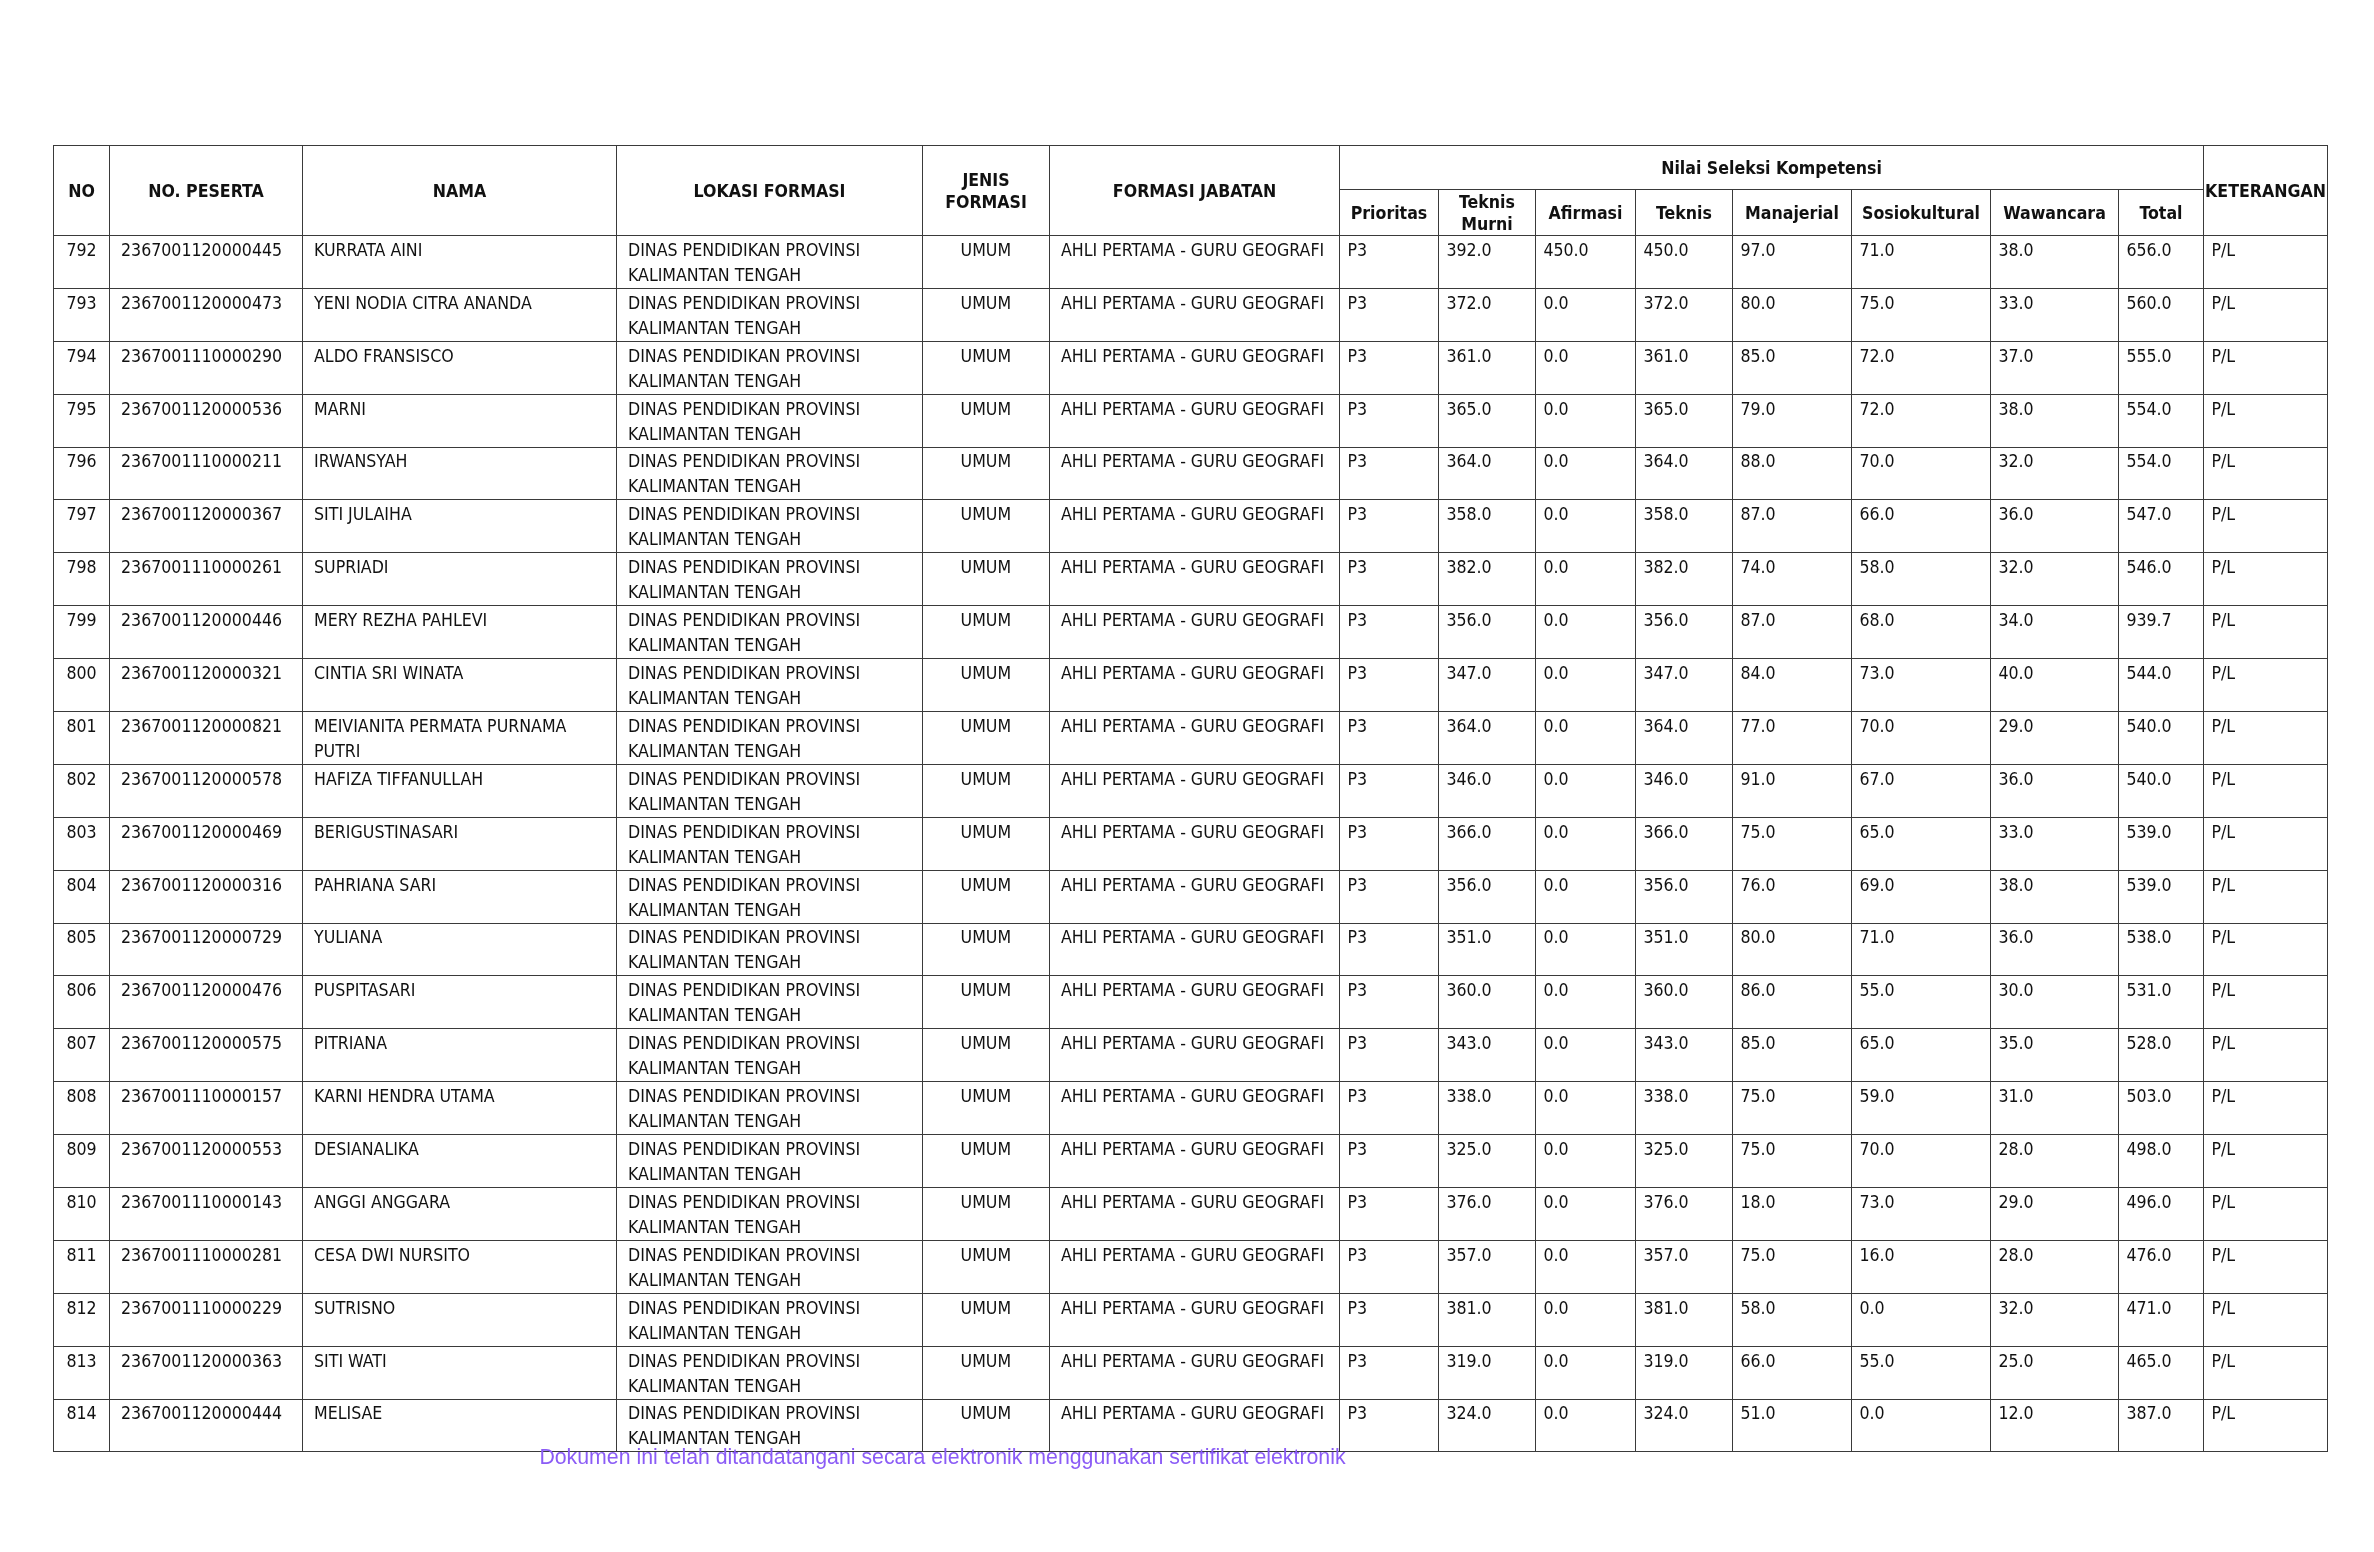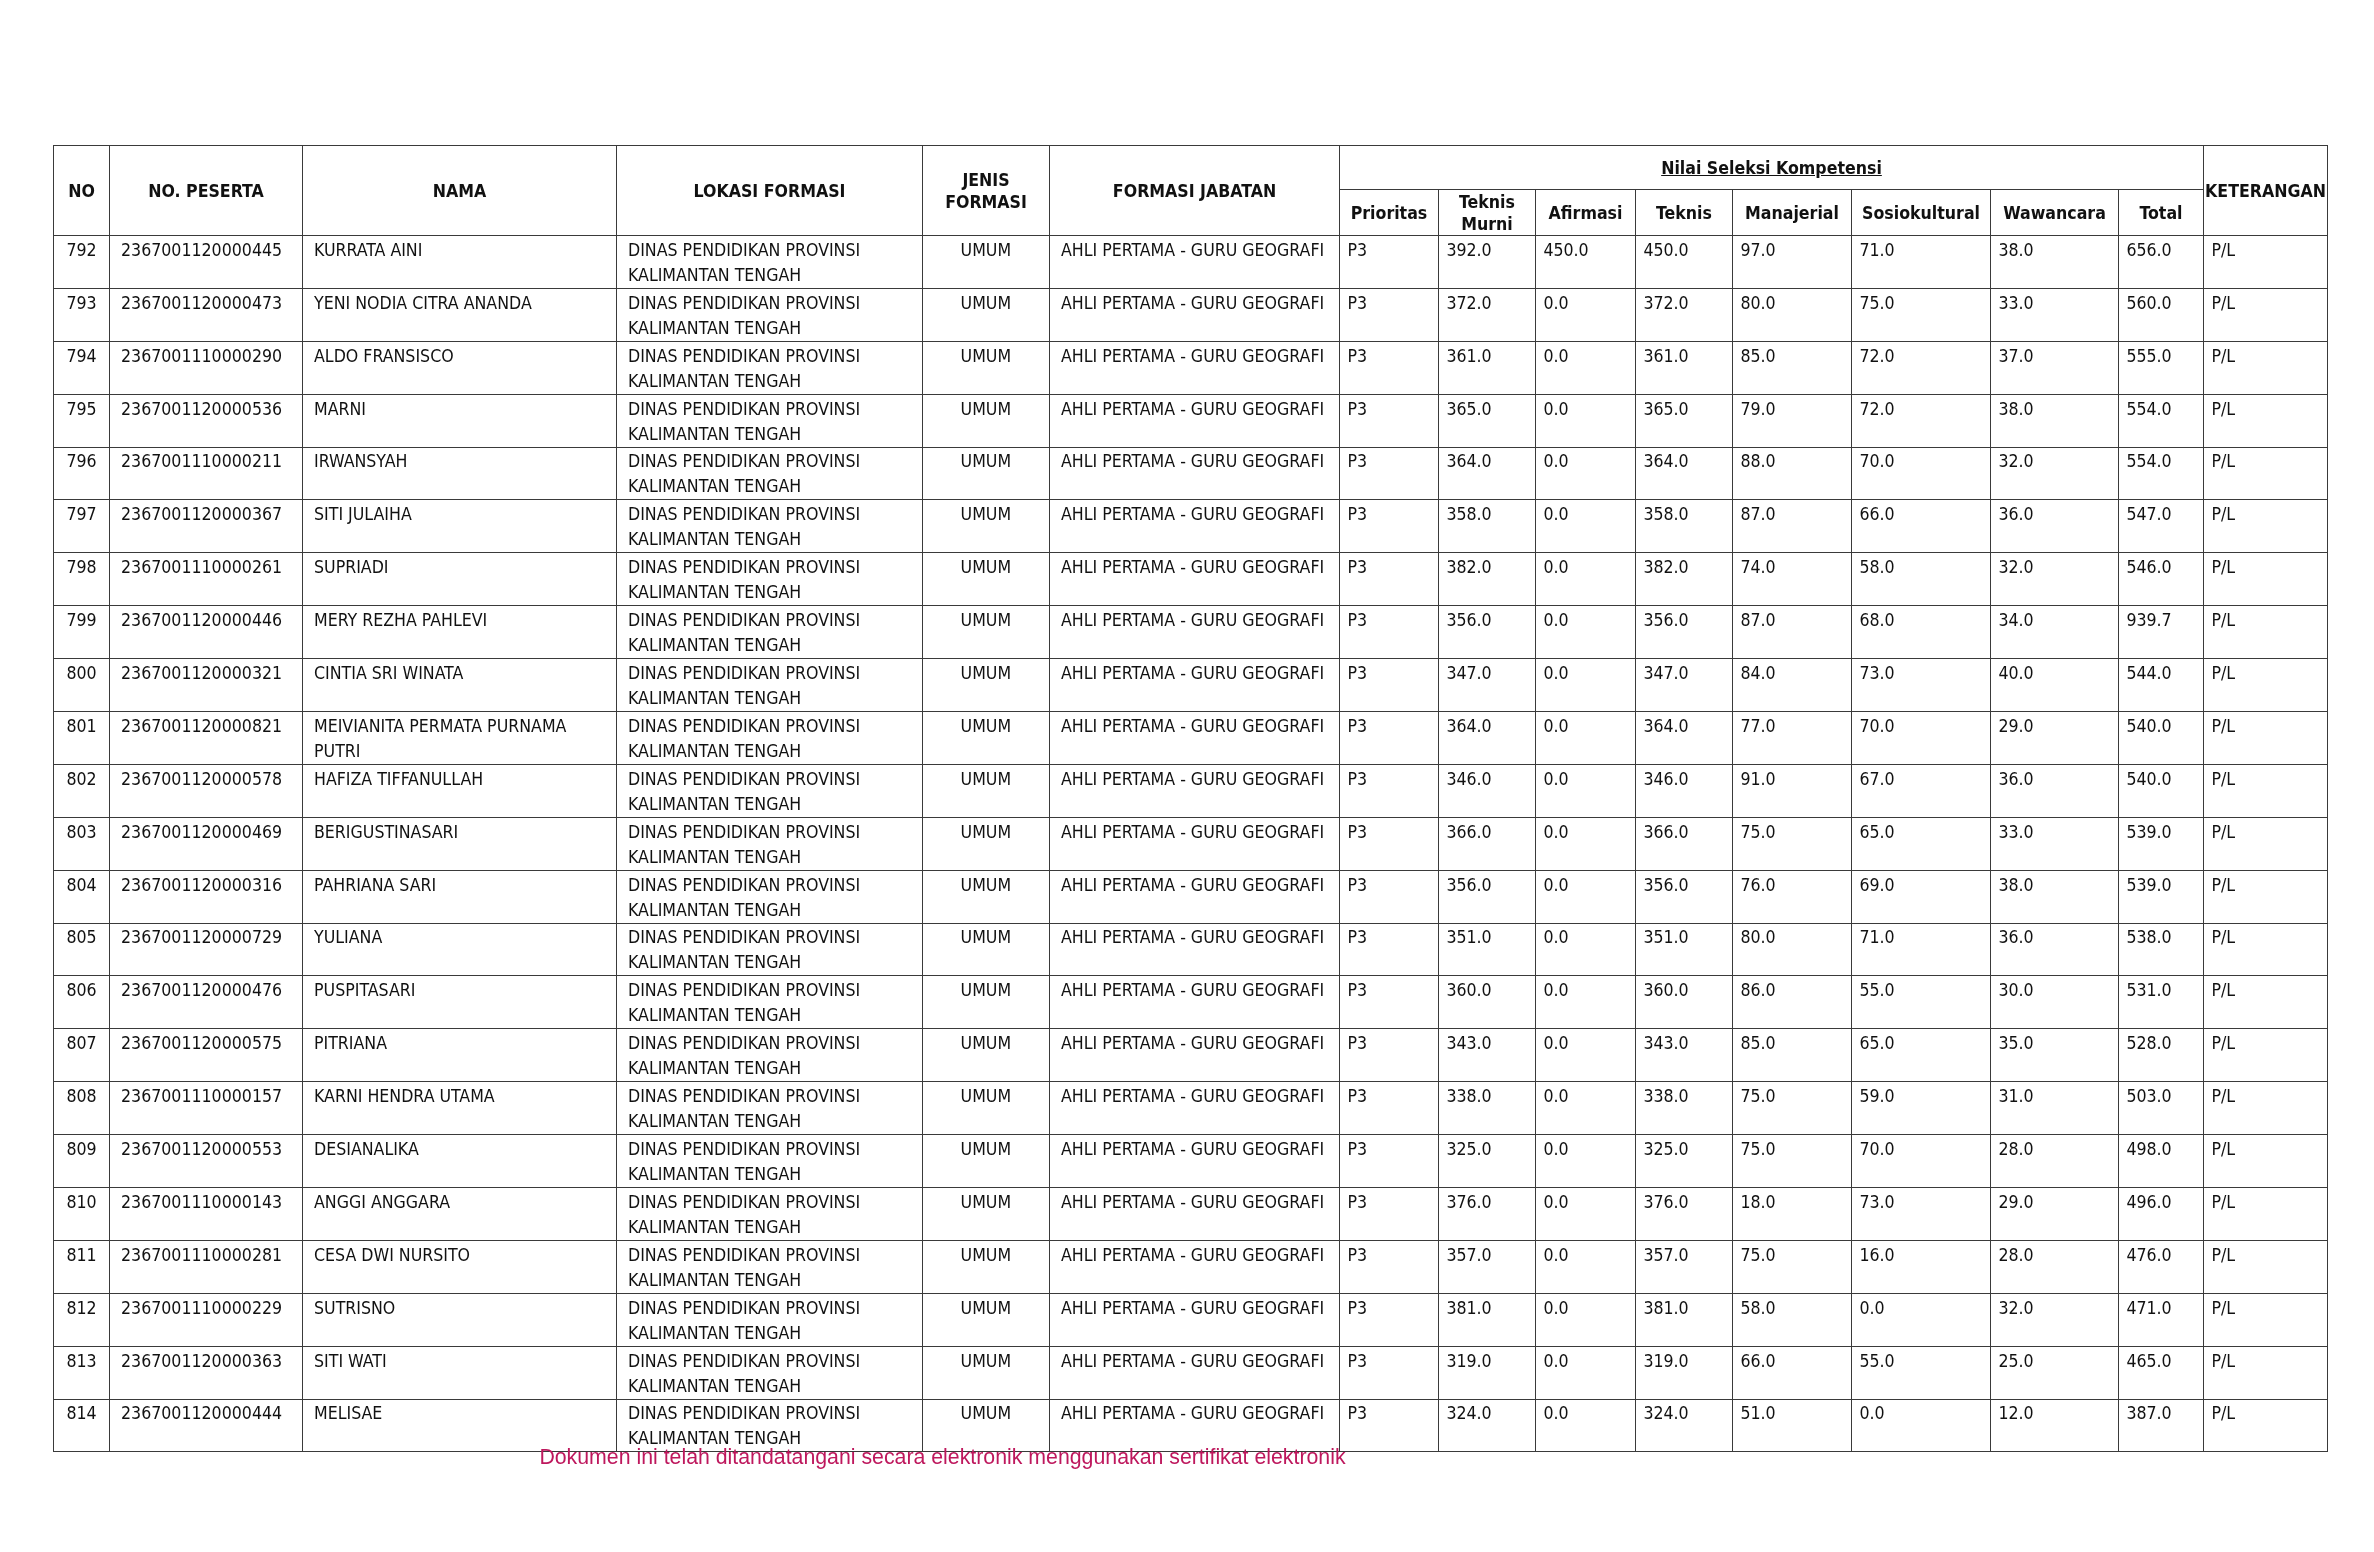--- a/index.html
+++ b/index.html
@@ -5,23 +5,23 @@
   html, body { margin:0; padding:0; background:#ffffff; }
   body { width:2375px; height:1553px; position:relative; overflow:hidden; font-family:"Liberation Sans", sans-serif; color:#111; }
   .sheet { position:absolute; left:53px; top:145px; }
   table { border-collapse:collapse; table-layout:fixed; font-family:"DejaVu Sans Condensed","DejaVu Sans", sans-serif; font-size:17.6px; }
   th, td { border:1.9px solid #3a3a3a; padding:0; overflow:hidden; }
   th { font-weight:bold; text-align:center; vertical-align:middle; font-size:17.6px; line-height:22px; }
   td { vertical-align:top; line-height:25px; padding:1.9px 11px 0 11px; white-space:normal; height:47px; box-sizing:border-box; }
   td.c { text-align:center; padding-left:5.6px; padding-right:6px; }
   td.num { padding-left:7.4px; }
   td.no { text-align:center; padding:1.9px 3.7px 0 3.7px;margin-top:44px; }
-  th.grp { height:43px;text-decoration:underline; }
+  th.grp { height:43px; }
   th.sub { height:45px; }
-  .footer { position:absolute; left:0; width:1885px; top:1444px; text-align:center; font-family:"Liberation Sans", sans-serif; font-size:21.3px; line-height:27px; color:#be185d; }
+  .footer { position:absolute; left:0; width:1885px; top:1444px; text-align:center; font-family:"Liberation Sans", sans-serif; font-size:21.3px; line-height:27px; color:#8b5cf6; }
 </style>
 </head>
 <body>
 
 <div class="sheet">
   <table>
     <colgroup>
       <col style="width:56px">
         <col style="width:193px">
         <col style="width:314px">

